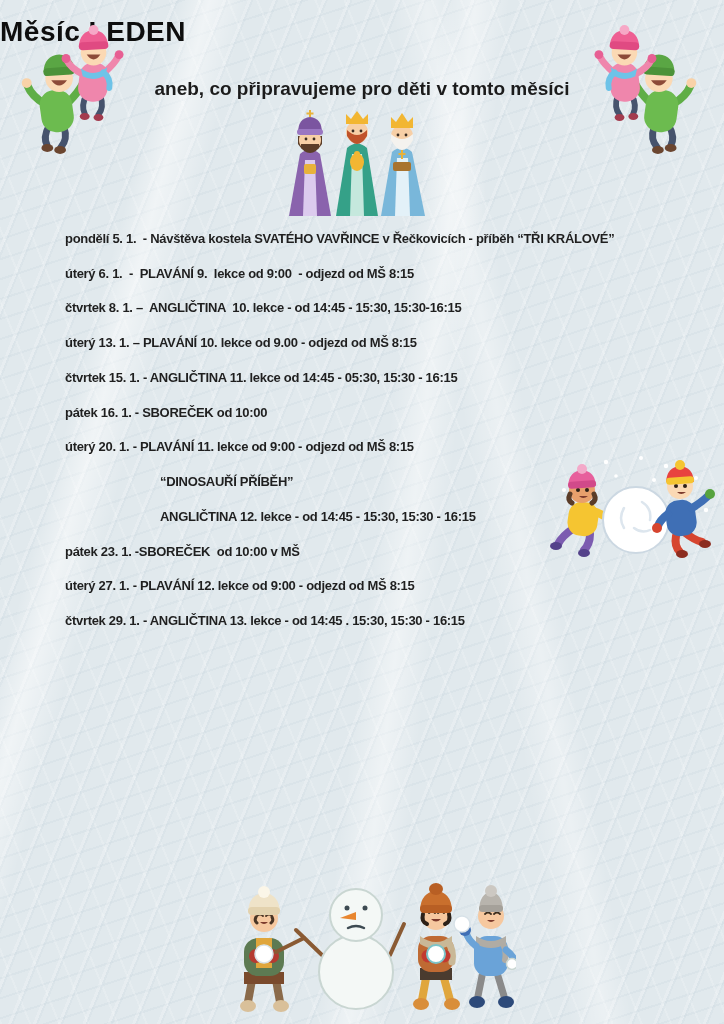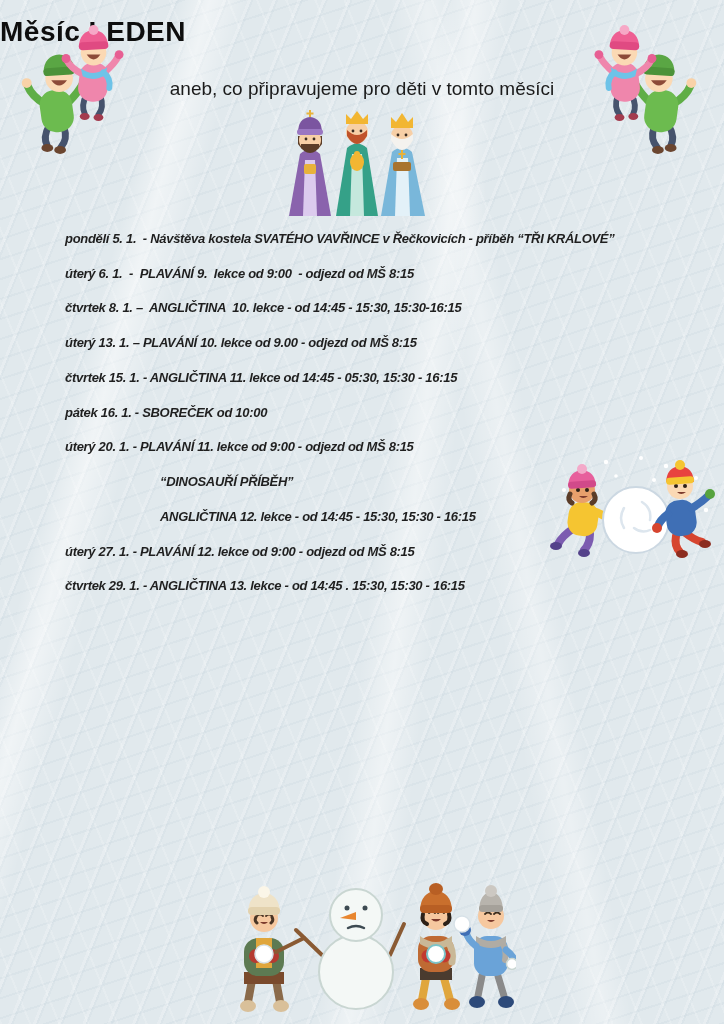--- a/index.html
+++ b/index.html
@@ -20,31 +20,31 @@
   }
   .title{
     position:absolute;top:16px;left:0;right:0;
     text-align:left;
     font-size:28px;font-weight:700;color:#0e0e0e;
     letter-spacing:.5px;
   }
   .subtitle{
     position:absolute;top:78px;left:0;right:0;
     text-align:center;
-    font-size:19px;font-weight:400;color:#1b1b1b;
+    font-size:19px;font-weight:700;color:#1b1b1b;
   }
   .events{
     position:absolute;top:221px;left:65px;right:10px;
   }
   .event{
     height:34.75px;
     display:flex;align-items:center;
     font-size:13px;font-weight:700;
     letter-spacing:-0.3px;
-    white-space:pre;color:#1f1f1f;font-style:italic;
+    white-space:pre;color:#1f1f1f;
   }
   .event.indent{padding-left:95px;}
   .illus{position:absolute;line-height:0;}
   .illus.tl{left:8px;top:22px;}
   .illus.tr{left:592px;top:22px;transform:scaleX(-1);}
   .illus.kings{left:281px;top:100px;}
   .illus.snowball{left:546px;top:450px;}
   .illus.snowman{left:204px;top:860px;}
 </style>
 </head>
@@ -187,20 +187,21 @@
   <div class="events">
     <div class="event">pondělí 5. 1.  - Návštěva kostela SVATÉHO VAVŘINCE v Řečkovicích - příběh “TŘI KRÁLOVÉ”</div>
     <div class="event">úterý 6. 1.  -  PLAVÁNÍ 9.  lekce od 9:00  - odjezd od MŠ 8:15</div>
     <div class="event">čtvrtek 8. 1. –  ANGLIČTINA  10. lekce - od 14:45 - 15:30, 15:30-16:15</div>
     <div class="event">úterý 13. 1. – PLAVÁNÍ 10. lekce od 9.00 - odjezd od MŠ 8:15</div>
     <div class="event">čtvrtek 15. 1. - ANGLIČTINA 11. lekce od 14:45 - 05:30, 15:30 - 16:15</div>
     <div class="event">pátek 16. 1. - SBOREČEK od 10:00</div>
     <div class="event">úterý 20. 1. - PLAVÁNÍ 11. lekce od 9:00 - odjezd od MŠ 8:15</div>
     <div class="event indent">“DINOSAUŘÍ PŘÍBĚH”</div>
     <div class="event indent">ANGLIČTINA 12. lekce - od 14:45 - 15:30, 15:30 - 16:15</div>
+    <div class="event">pátek 23. 1. -SBOREČEK  od 10:00 v MŠ</div>
     <div class="event">úterý 27. 1. - PLAVÁNÍ 12. lekce od 9:00 - odjezd od MŠ 8:15</div>
     <div class="event">čtvrtek 29. 1. - ANGLIČTINA 13. lekce - od 14:45 . 15:30, 15:30 - 16:15</div>
   </div>
 
   <div class="illus snowball">
     <svg width="176" height="110" viewBox="0 0 176 110">
       <g fill="#ffffff">
         <circle cx="60" cy="12" r="2.2"></circle>
           <circle cx="95" cy="8" r="2"></circle>
           <circle cx="120" cy="16" r="2.2"></circle>

